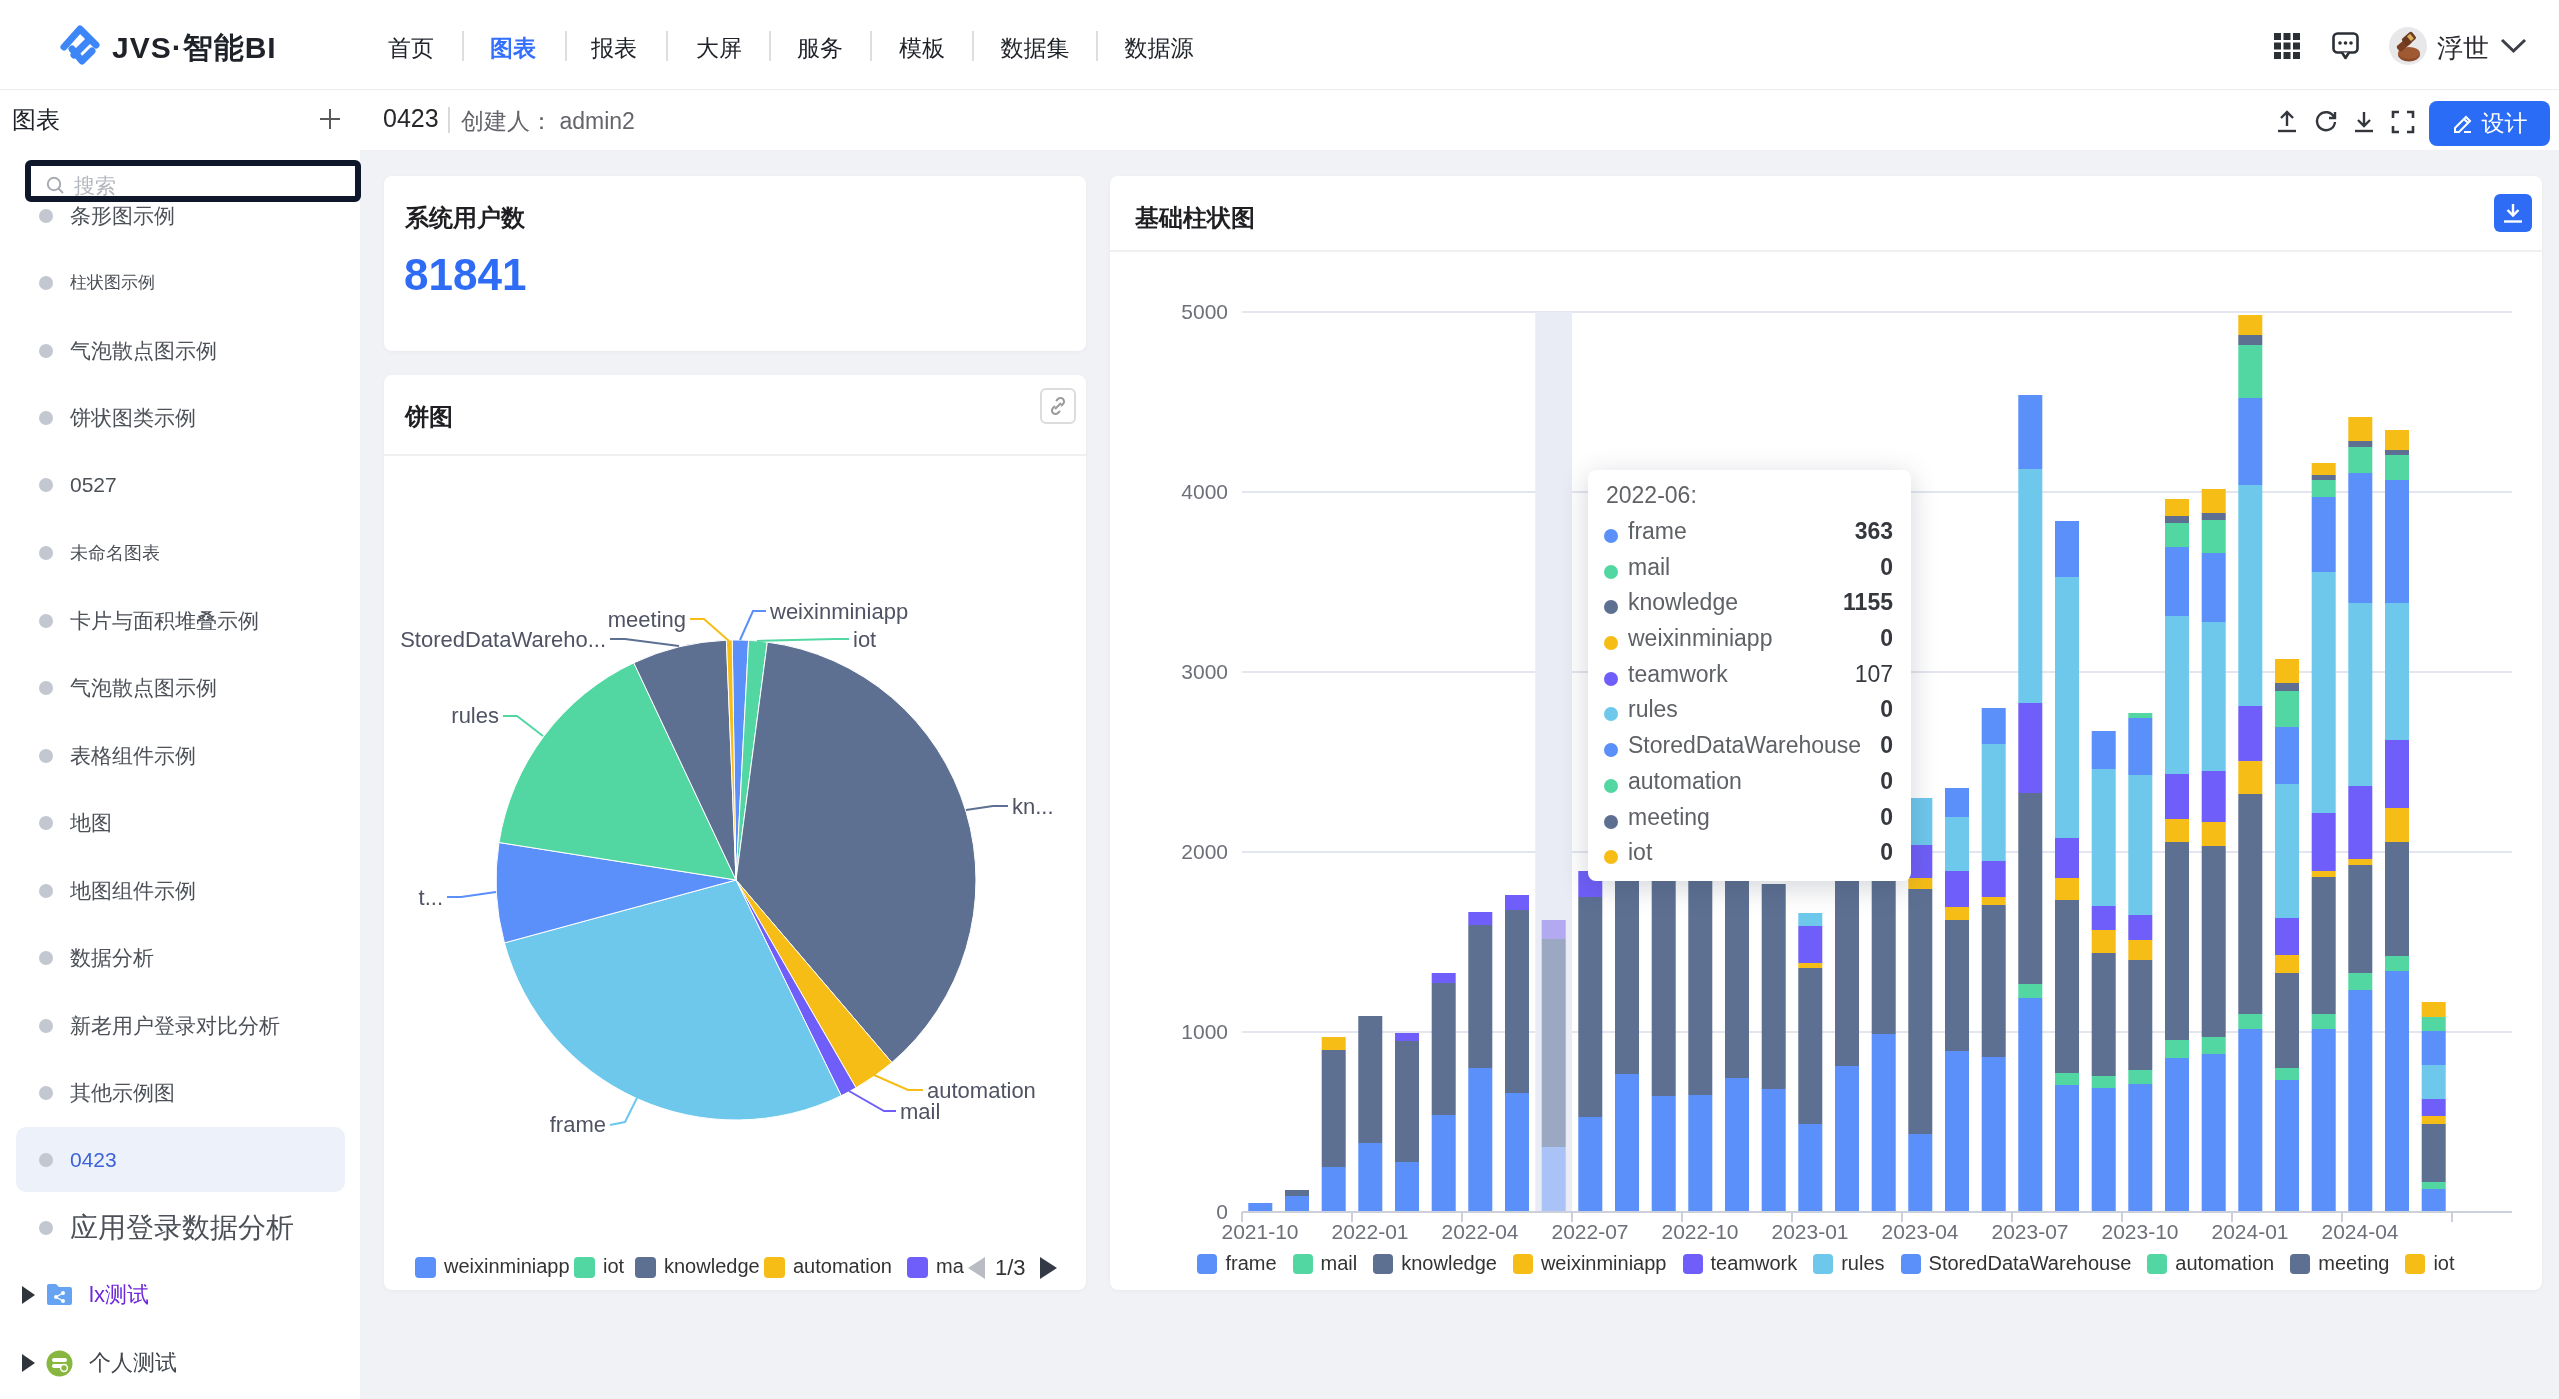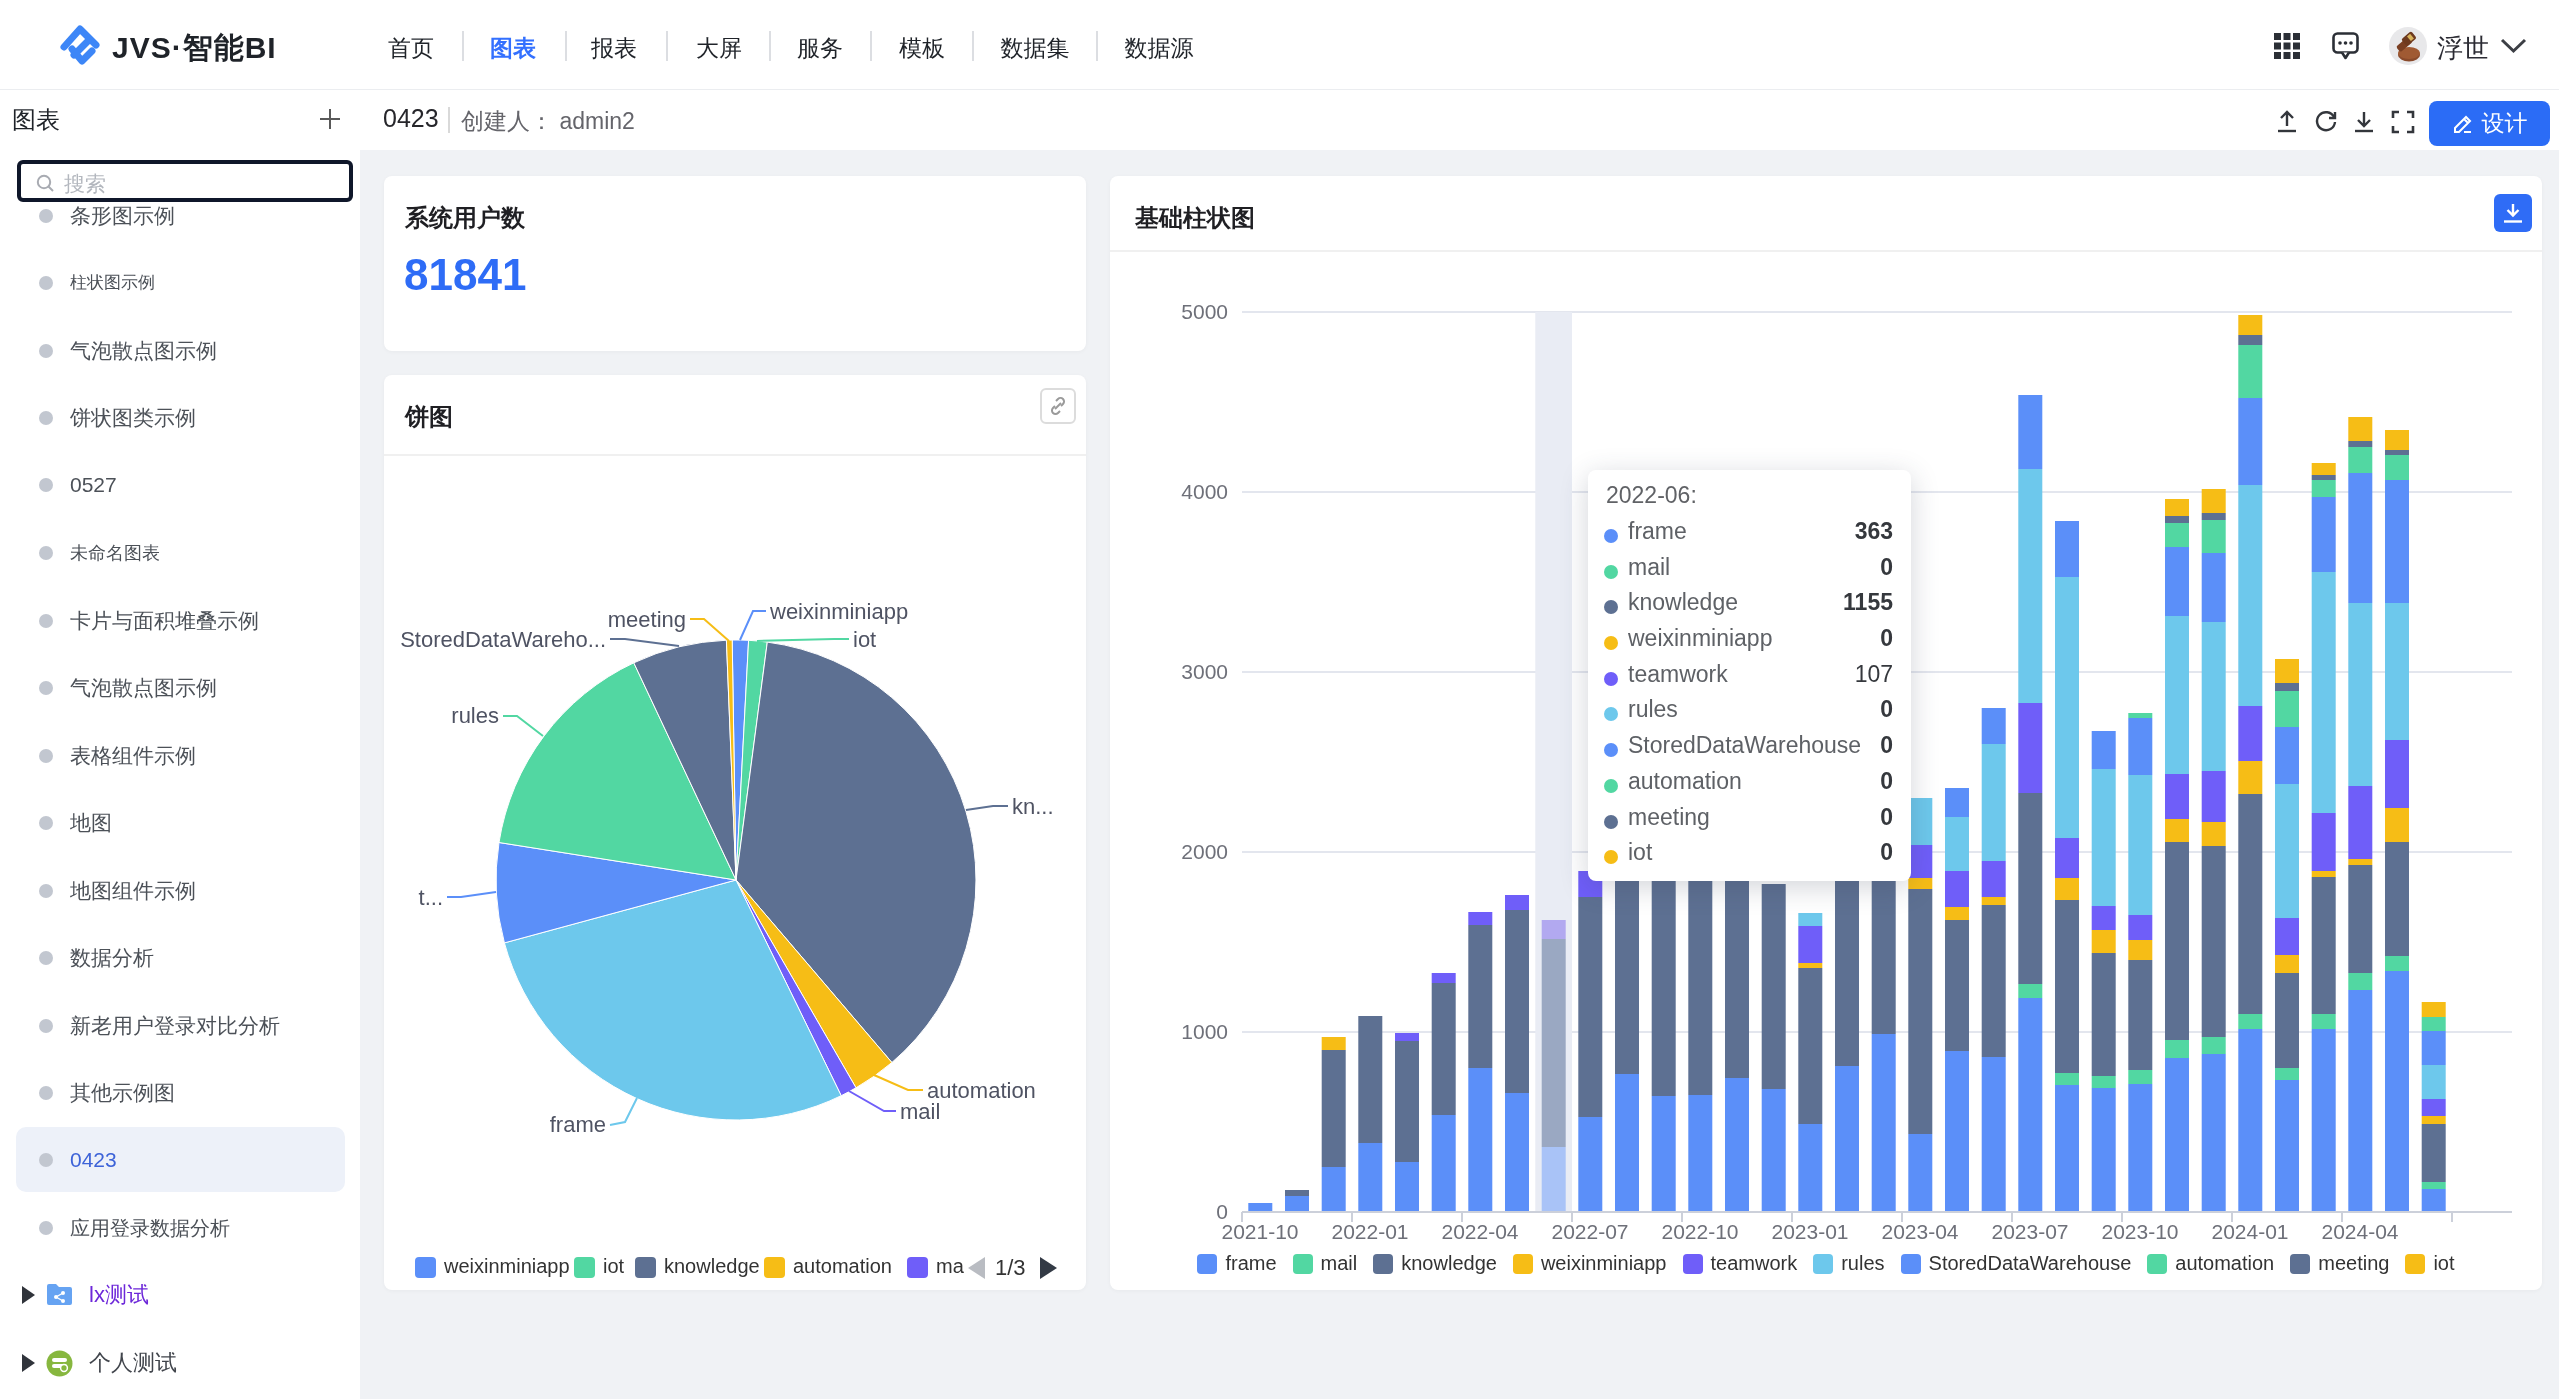--- a/index.html
+++ b/index.html
@@ -62,21 +62,21 @@
   <svg style="position:absolute;left:2500px;top:38px" width="27" height="16" viewBox="0 0 27 16" fill="none">
     <path d="M2 2 L13.5 13 L25 2" stroke="#3c3f45" stroke-width="3"></path>
   </svg>
 </div>
 
 <div style="position:absolute;left:0;top:90px;width:360px;height:1309px;background:#fff;z-index:5;">
   <div style="position:absolute;left:12px;top:14px;font-size:24px;color:#1f2329;">图表</div>
   <svg style="position:absolute;left:318px;top:17px" width="24" height="24" viewBox="0 0 24 24">
       <path d="M12 2 V22 M2 12 H22" stroke="#595959" stroke-width="2"></path>
     </svg>
-  <div style="position:absolute;left:17px;top:70px;width:336px;height:42px;border:4px solid #0f172a;border-radius:6px;background:#fff;">
+  <div style="position:absolute;left:25px;top:70px;width:336px;height:42px;border:6px solid #0f172a;border-radius:6px;background:#fff;">
     <svg style="position:absolute;left:15px;top:10px" width="19" height="19" viewBox="0 0 19 19" fill="none">
         <circle cx="8" cy="8" r="6.2" stroke="#a8abb2" stroke-width="2"></circle>
         <line x1="12.5" y1="12.5" x2="17" y2="17" stroke="#a8abb2" stroke-width="2"></line>
       </svg>
     <div style="position:absolute;left:43px;top:6px;font-size:21px;color:#b3b7be;">搜索</div>
   </div>
   <div style="position:absolute;left:39px;top:119px;width:14px;height:14px;border-radius:50%;background:#c2c7d0;"></div>
 <div style="position:absolute;left:70px;top:111px;font-size:21px;line-height:30px;color:#4c5158;">条形图示例</div>
 <div style="position:absolute;left:39px;top:186px;width:14px;height:14px;border-radius:50%;background:#c2c7d0;"></div>
 <div style="position:absolute;left:70px;top:178px;font-size:17px;line-height:30px;color:#4c5158;">柱状图示例</div>
@@ -101,21 +101,21 @@
 <div style="position:absolute;left:39px;top:861px;width:14px;height:14px;border-radius:50%;background:#c2c7d0;"></div>
 <div style="position:absolute;left:70px;top:853px;font-size:21px;line-height:30px;color:#4c5158;">数据分析</div>
 <div style="position:absolute;left:39px;top:929px;width:14px;height:14px;border-radius:50%;background:#c2c7d0;"></div>
 <div style="position:absolute;left:70px;top:921px;font-size:21px;line-height:30px;color:#4c5158;">新老用户登录对比分析</div>
 <div style="position:absolute;left:39px;top:996px;width:14px;height:14px;border-radius:50%;background:#c2c7d0;"></div>
 <div style="position:absolute;left:70px;top:988px;font-size:21px;line-height:30px;color:#4c5158;">其他示例图</div>
 <div style="position:absolute;left:16px;top:1037px;width:329px;height:65px;background:#edf1f9;border-radius:10px;"></div>
 <div style="position:absolute;left:39px;top:1063px;width:14px;height:14px;border-radius:50%;background:#c2c7d0;"></div>
 <div style="position:absolute;left:70px;top:1055px;font-size:21px;line-height:30px;color:#3d63d8;">0423</div>
 <div style="position:absolute;left:39px;top:1131px;width:14px;height:14px;border-radius:50%;background:#c2c7d0;"></div>
-<div style="position:absolute;left:70px;top:1123px;font-size:20px;line-height:30px;color:#4c5158;">应用登录数据分析</div>
+<div style="position:absolute;left:70px;top:1123px;font-size:28px;line-height:30px;color:#4c5158;">应用登录数据分析</div>
 <div style="position:absolute;left:22px;top:1196px;width:0;height:0;border-left:13px solid #30343b;border-top:9px solid transparent;border-bottom:9px solid transparent;"></div>
 <svg style="position:absolute;left:46px;top:1192px" width="27" height="26" viewBox="0 0 27 26">
 <path d="M1 4 a2 2 0 0 1 2-2 h7 l3 3 h11 a2 2 0 0 1 2 2 v14 a2 2 0 0 1-2 2 h-21 a2 2 0 0 1-2-2 z" fill="#66a3f2"></path>
 <circle cx="10" cy="15" r="2" fill="#fff"></circle>
       <circle cx="17" cy="11" r="2" fill="#fff"></circle>
       <circle cx="17" cy="19" r="2" fill="#fff"></circle>
 <line x1="10" y1="15" x2="17" y2="11" stroke="#fff" stroke-width="1.4"></line>
       <line x1="10" y1="15" x2="17" y2="19" stroke="#fff" stroke-width="1.4"></line>
     </svg>
 <div style="position:absolute;left:89px;top:1190px;font-size:22px;line-height:30px;color:#6d28d9;">lx测试</div>

